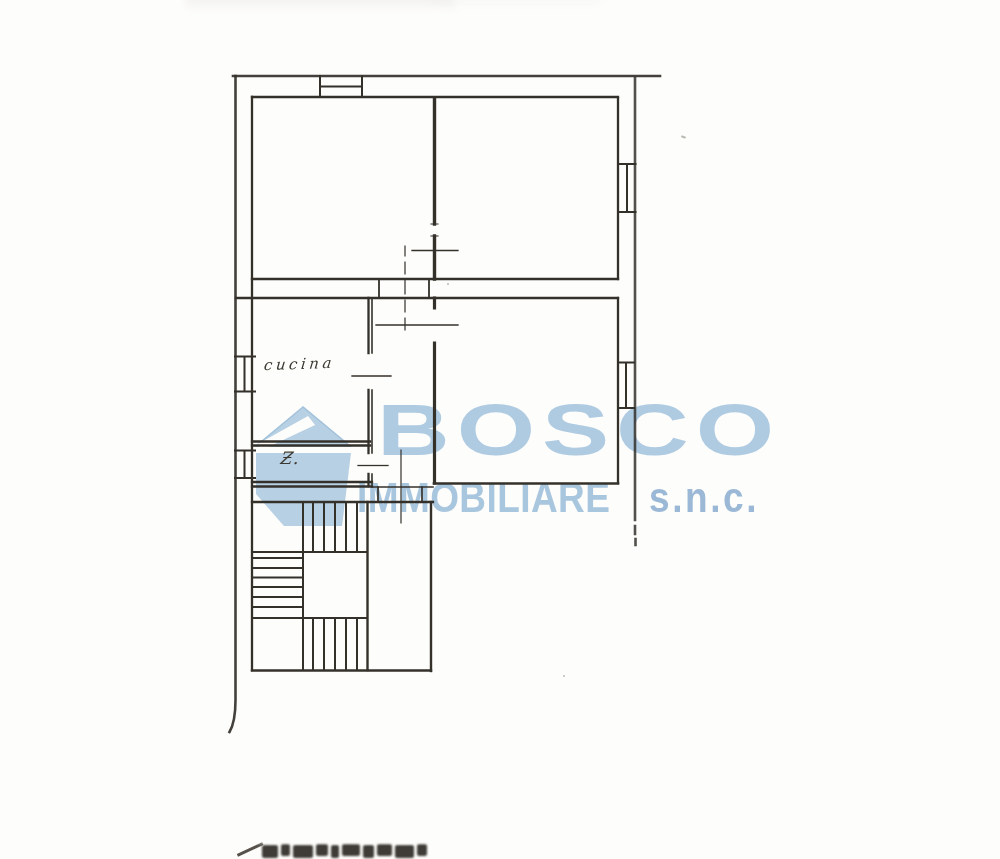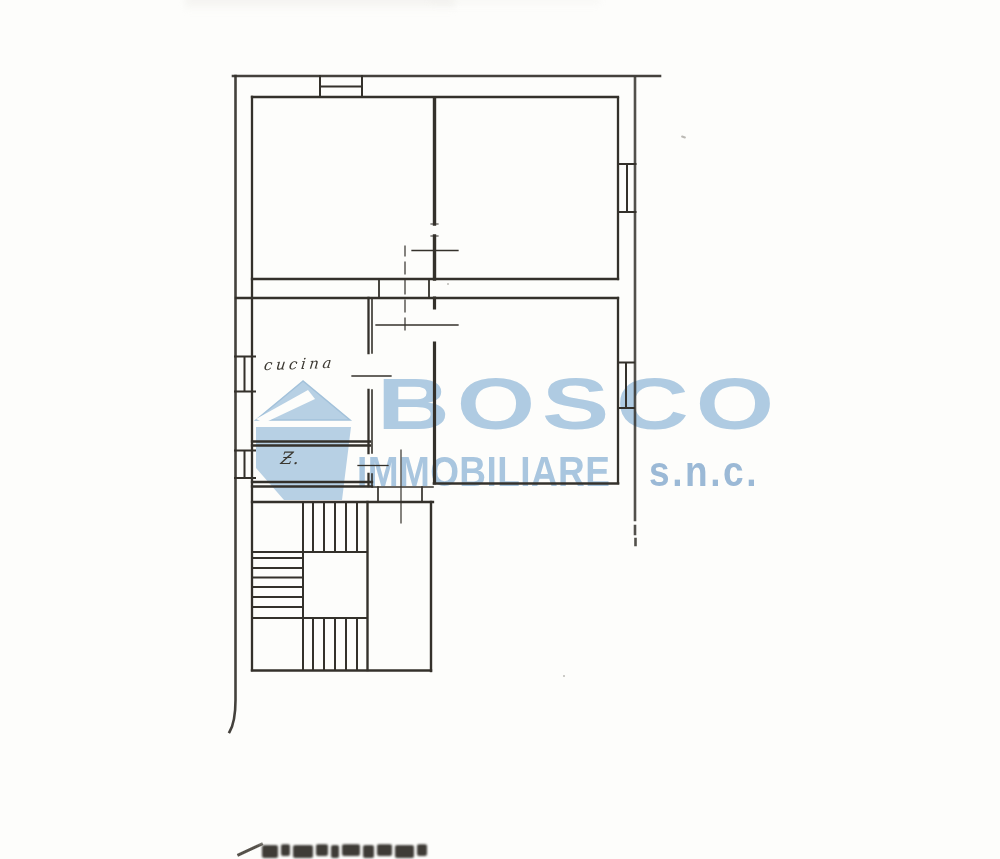--- a/index.html
+++ b/index.html
@@ -4,21 +4,21 @@
 <style>
   html,body{margin:0;padding:0;}
   .page{
     position:relative;
     width:1000px;height:859px;
     background:#fdfdfb;
     overflow:hidden;
     font-family:"Liberation Sans", sans-serif;
   }
   
-  .watermark{position:absolute;inset:0;z-index:1;}
+  .watermark{position:absolute;inset:0;z-index:1;margin-top:26px;}
   .wm-logo{position:absolute;left:0;top:0;}
   .wm-brand{
     position:absolute;left:377px;top:376px;
     font-weight:bold;font-size:73px;line-height:56px;
     letter-spacing:5px;color:#afcbe2;
     transform:scaleX(1.38);transform-origin:0 0;
     white-space:nowrap;
   }
   .wm-line2{
     position:absolute;left:357px;top:452px;

